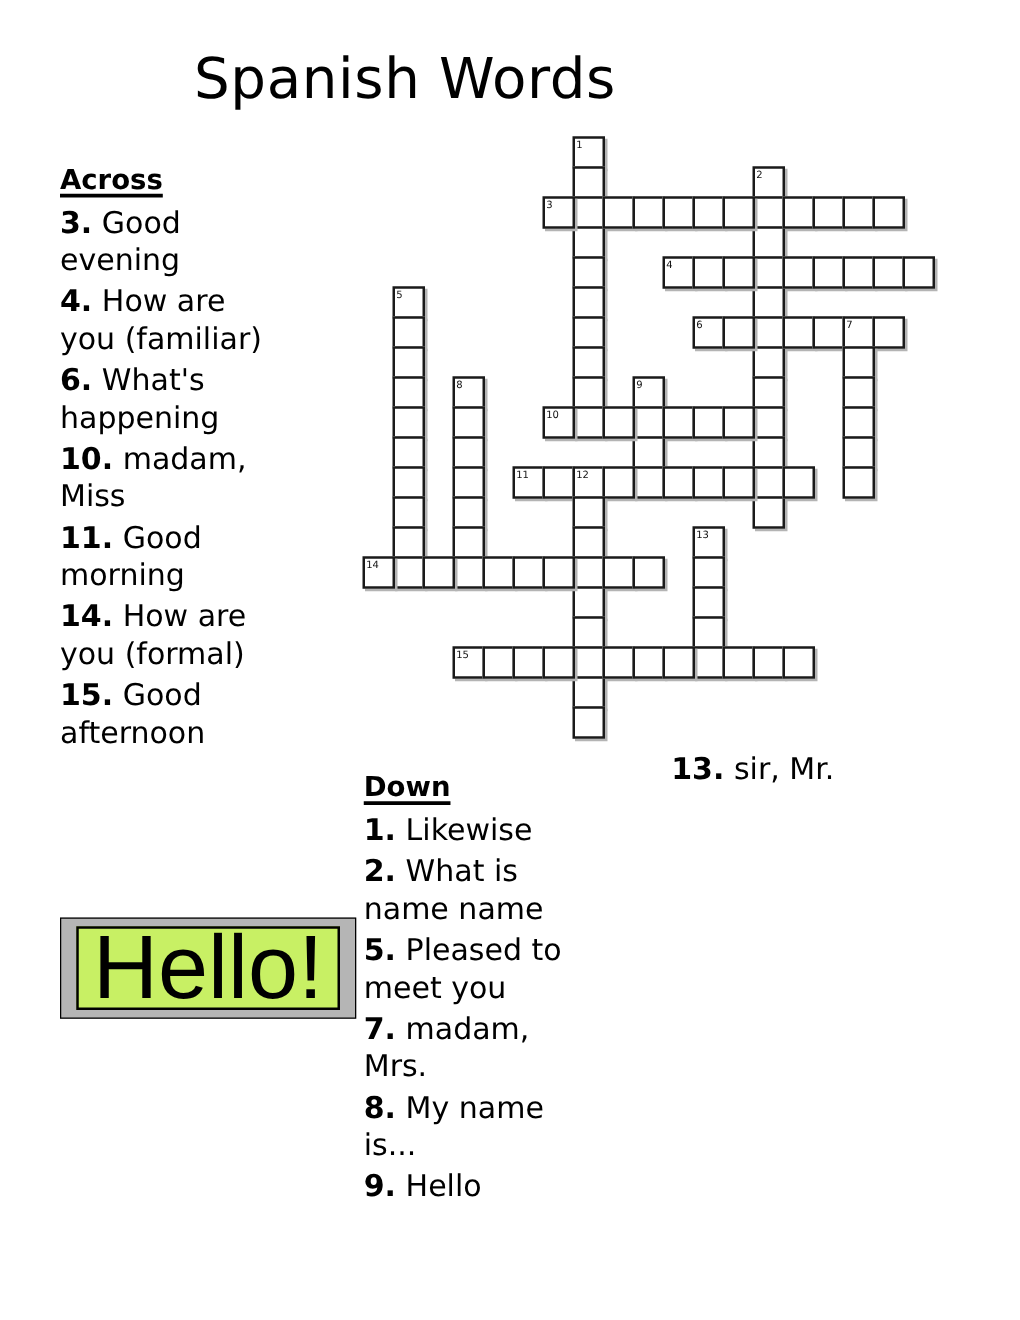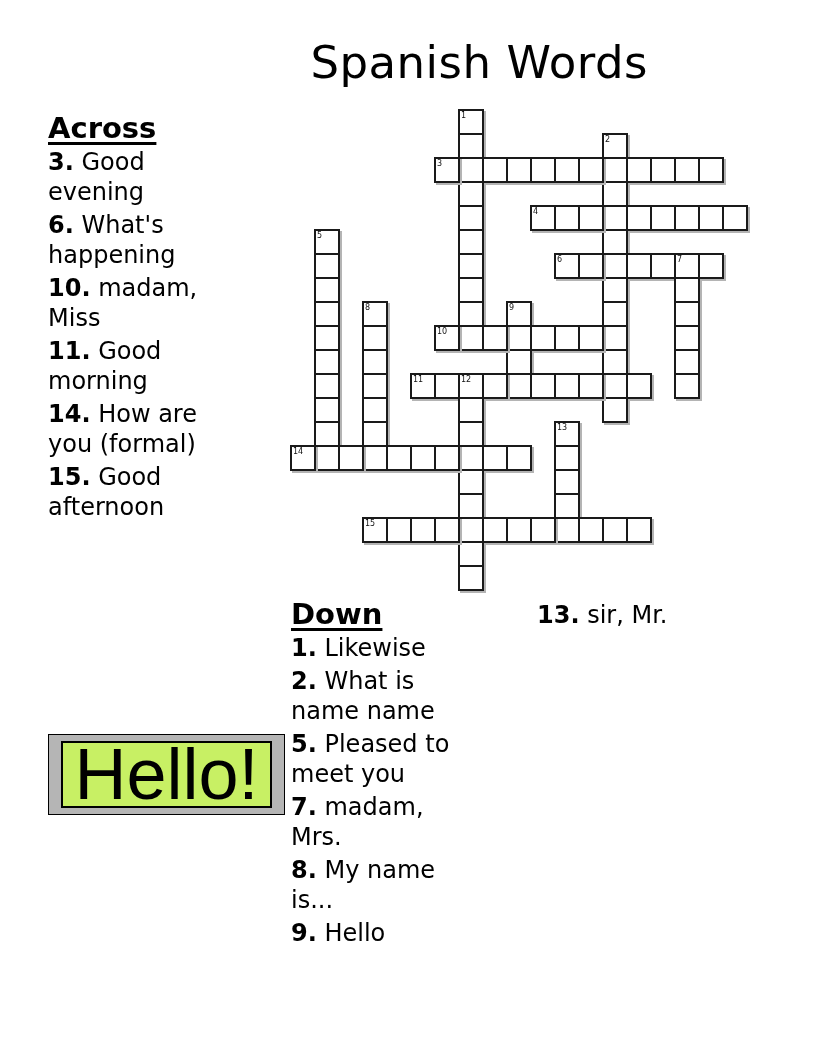--- a/index.html
+++ b/index.html
@@ -8,34 +8,35 @@
     position: relative;
     background: #ffffff;
     font-family: "DejaVu Sans", sans-serif;
     color: #000000;
     overflow: hidden;
   }
   .page-title {
     position: absolute;
     top: 36px; left: 0;
     width: 648px;
-    text-align: right;
+    text-align: center;
     font-size: 45px;
     font-weight: 400;
     letter-spacing: 0.5px;
   }
   .clue-col { position: absolute; }
   .clue-header {
-    font-size: 29px;
+    font-size: 22px;
     font-weight: 700;
     line-height: 33px;
     margin-bottom: 2px;
     text-decoration: underline;
     text-decoration-thickness: 2.5px;
     text-underline-offset: 4px;
+    margin-top: 16px;
   }
   .clue {
     font-size: 24px;
     line-height: 30px;
     margin-bottom: 3px;
   }
   .clue b { font-weight: 700; }
   #across-col { left: 48px; top: 112px; width: 180px; }
   #down-col   { left: 291px; top: 598px; width: 172px; }
   #down-col2  { left: 537px; top: 600px; width: 230px; }
@@ -213,20 +214,21 @@
     <div class="cell-num" style="left: 413px; top: 375px;">11</div>
     <div class="cell-num" style="left: 461px; top: 375px;">12</div>
     <div class="cell-num" style="left: 557px; top: 423px;">13</div>
     <div class="cell-num" style="left: 293px; top: 447px;">14</div>
     <div class="cell-num" style="left: 365px; top: 519px;">15</div>
   </div>
 
 <div class="clue-col" id="across-col">
   <div class="clue-header">Across</div>
   <div class="clue"><b>3.</b> <span>Good evening</span></div>
+  <div class="clue"><b>4.</b> <span>How are you (familiar)</span></div>
   <div class="clue"><b>6.</b> <span>What's happening</span></div>
   <div class="clue"><b>10.</b> <span>madam, Miss</span></div>
   <div class="clue"><b>11.</b> <span>Good morning</span></div>
   <div class="clue"><b>14.</b> <span>How are you (formal)</span></div>
   <div class="clue"><b>15.</b> <span>Good afternoon</span></div>
 </div>
 
 <div class="clue-col" id="down-col">
   <div class="clue-header">Down</div>
   <div class="clue"><b>1.</b> <span>Likewise</span></div>

